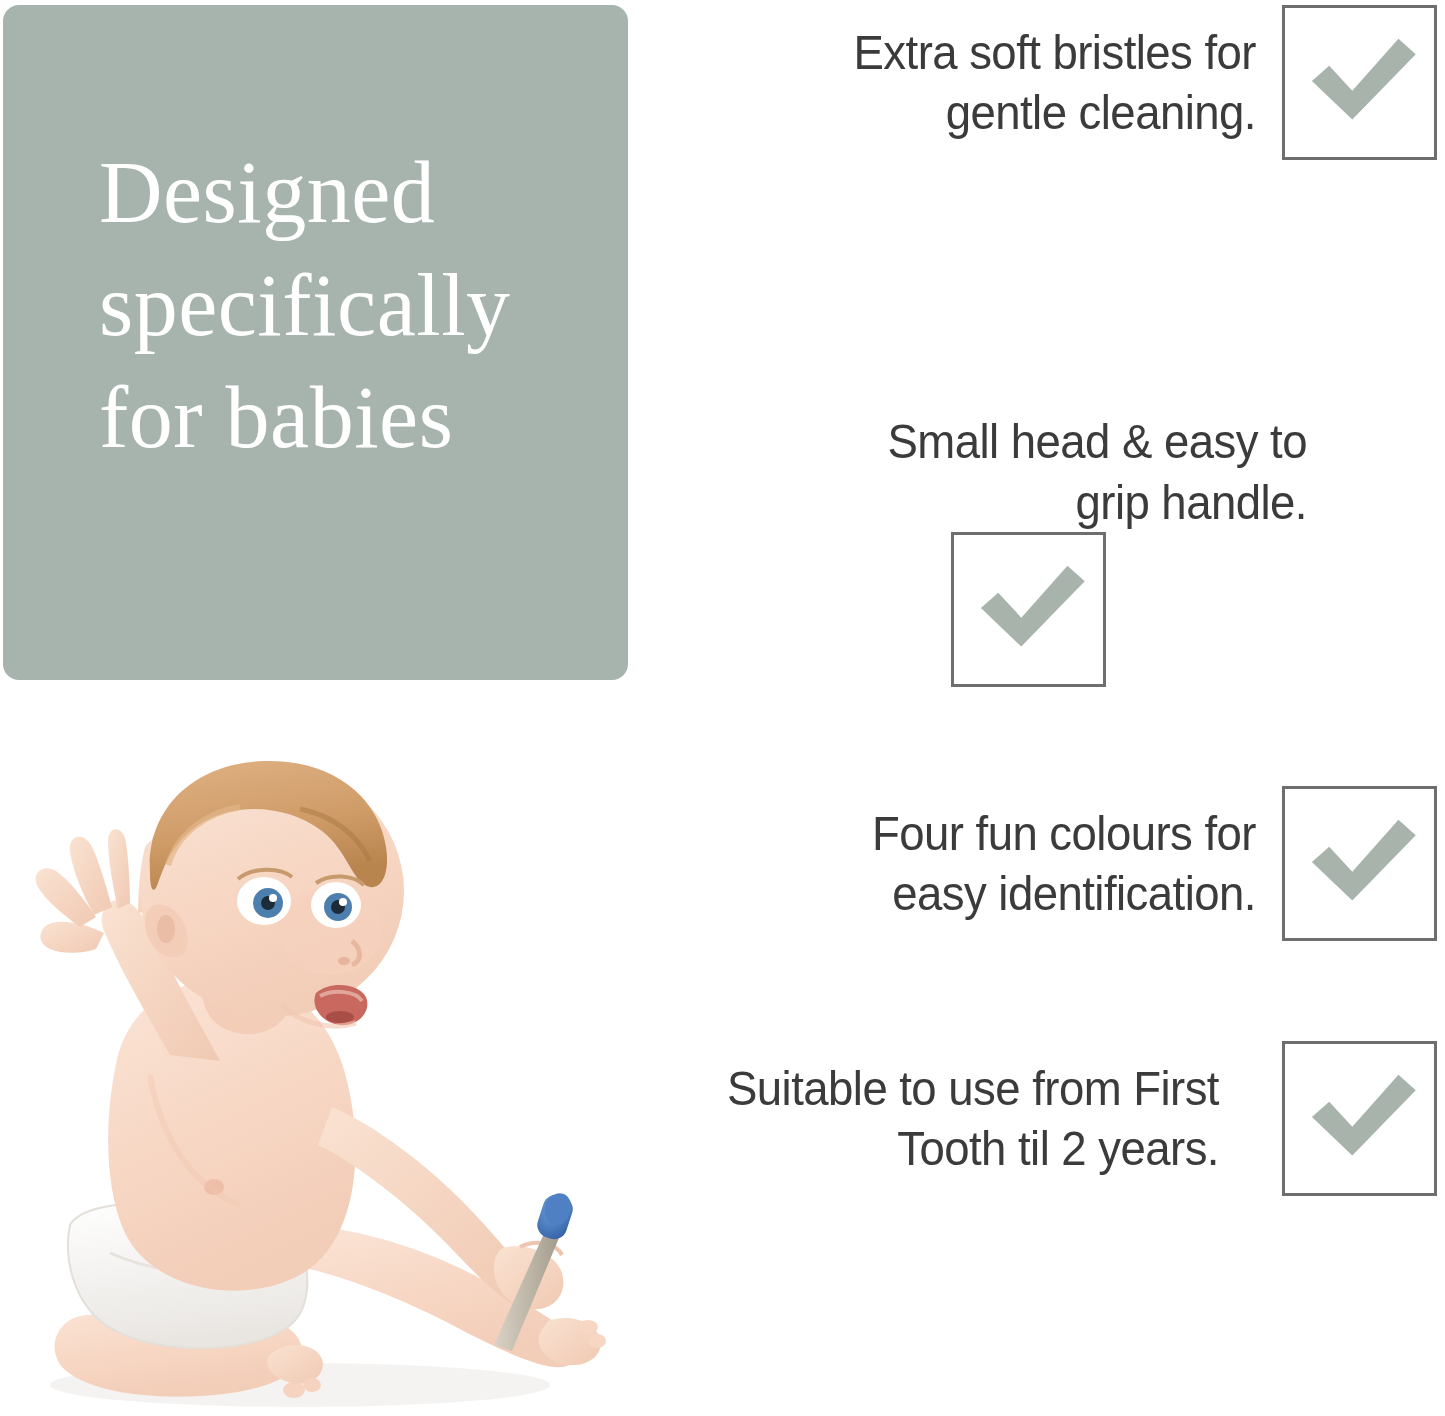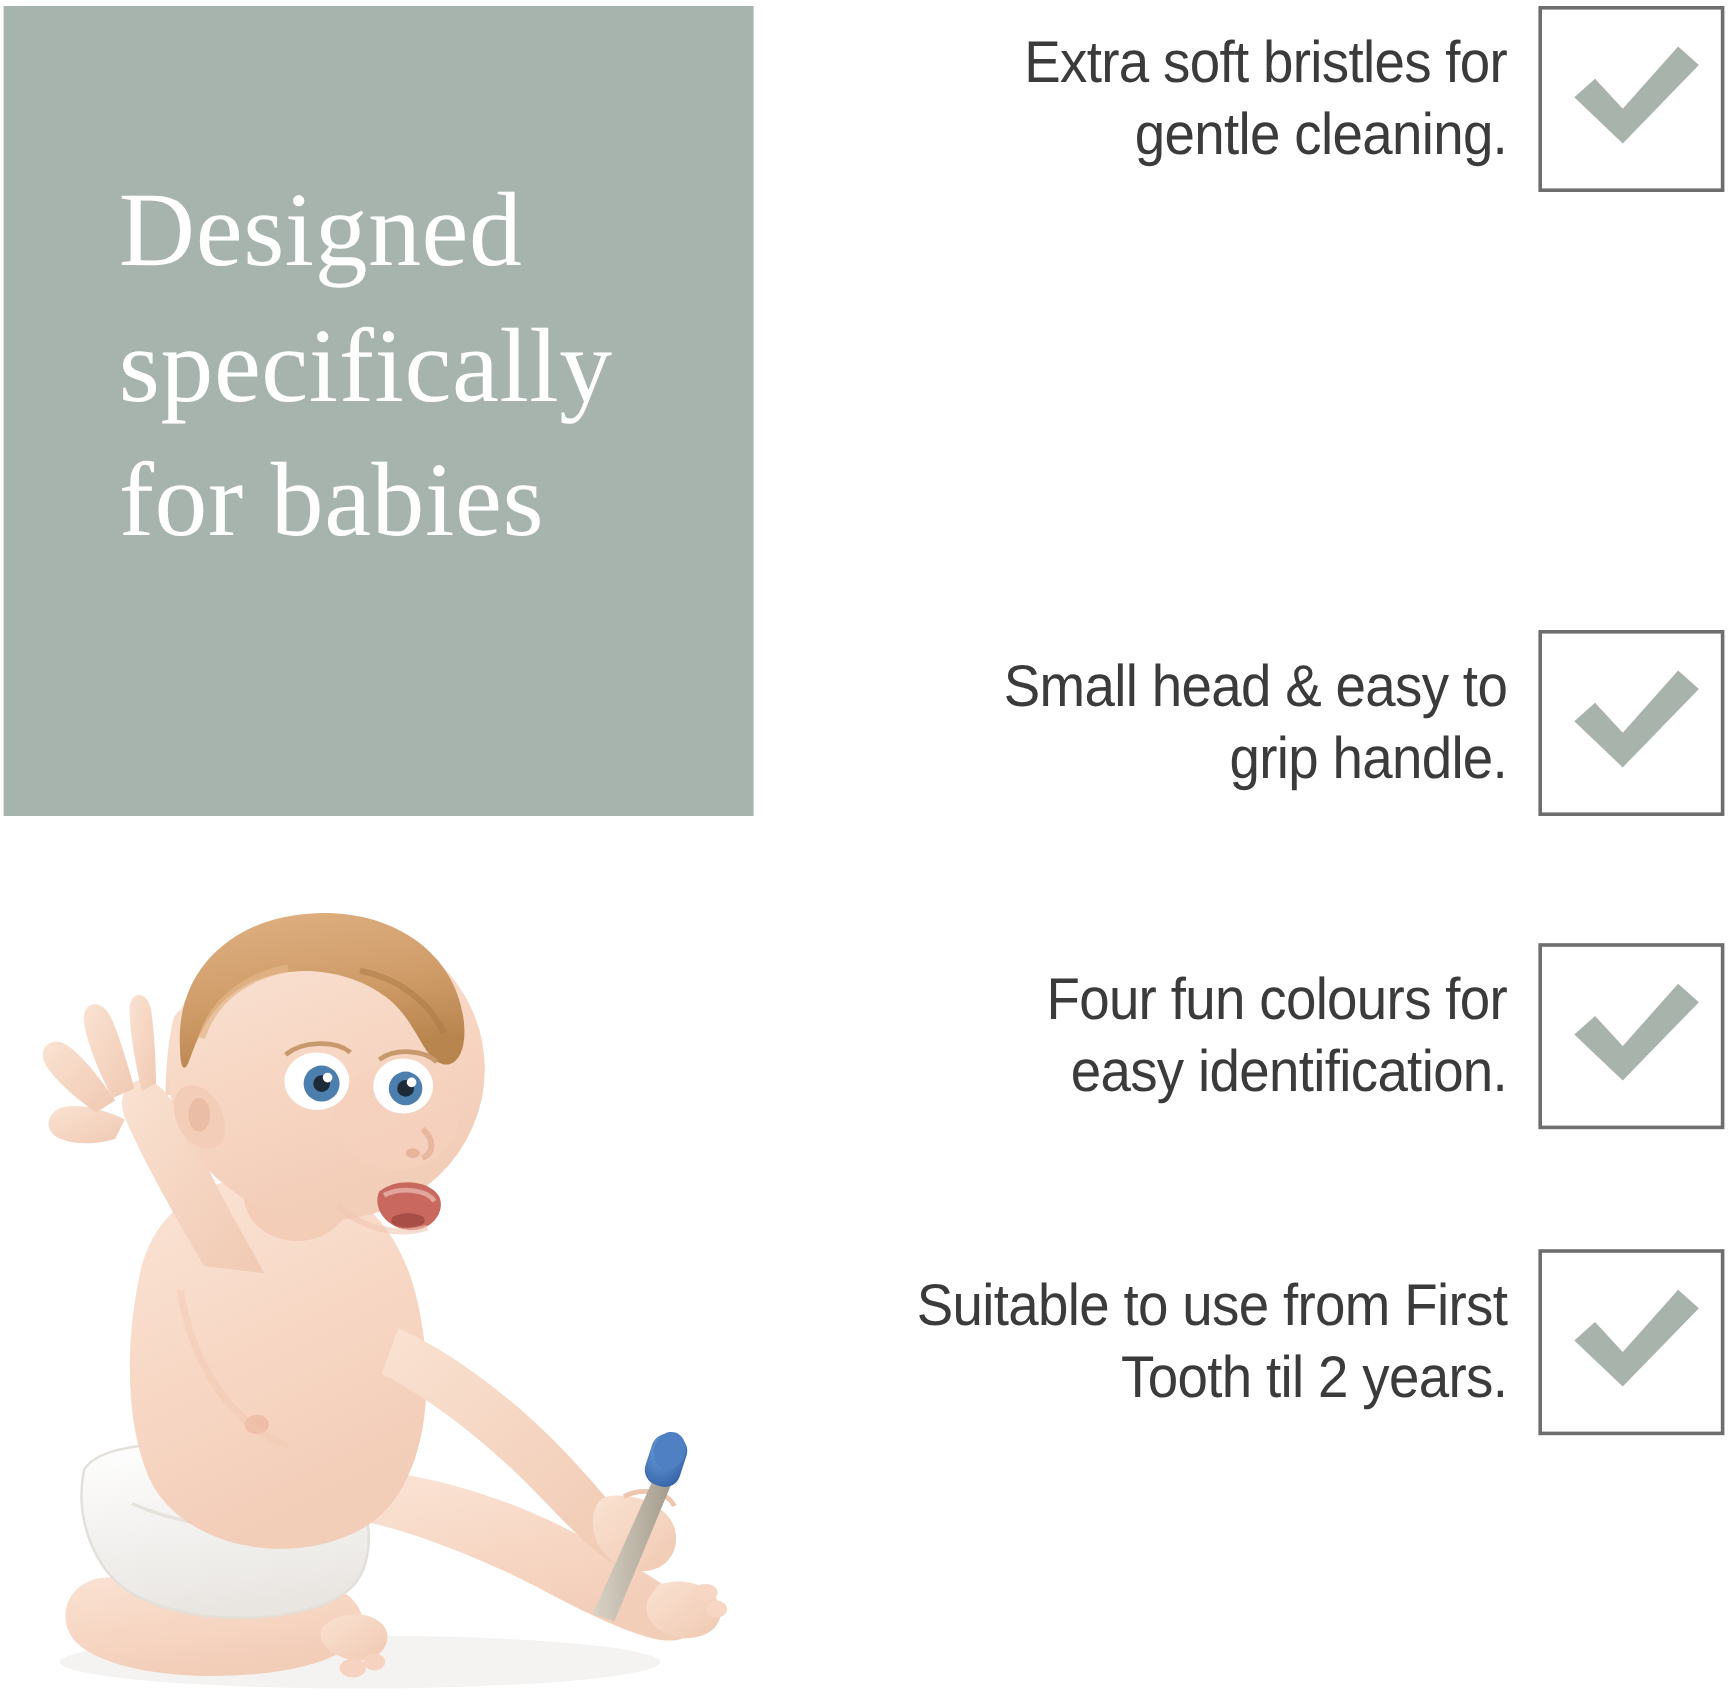--- a/index.html
+++ b/index.html
@@ -22,20 +22,21 @@
 
   
   .hero-panel {
     position: absolute;
     left: 3px;
     top: 5px;
     width: 625px;
     height: 675px;
     background: #a6b4ad;
     box-sizing: border-box;
+    border-radius: 16px;
   }
   .hero-title {
     position: absolute;
     left: 96px;
     top: 132px;
     width: 520px;
     color: #ffffff;
     font-family: "Liberation Serif", "DejaVu Serif", serif;
     font-size: 88px;
     line-height: 1.28;
@@ -239,41 +240,41 @@
       <div class="feature-text">Extra soft bristles for
 gentle cleaning.</div>
       <div class="checkbox">
         <svg viewBox="0 0 155 155">
           <path d="M 28 76 L 46 60 L 70 86 L 118 32 L 136 48 L 70 116 Z" fill="#a7b3ab"></path>
         </svg>
       </div>
     </div>
 
 
-    <div class="feature-row" style="top:517px;">
+    <div class="feature-row" style="top:517px;flex-direction:column;">
       <div class="feature-text">Small head &amp; easy to
 grip handle.</div>
       <div class="checkbox">
         <svg viewBox="0 0 155 155">
           <path d="M 28 76 L 46 60 L 70 86 L 118 32 L 136 48 L 70 116 Z" fill="#a7b3ab"></path>
         </svg>
       </div>
     </div>
 
     <div class="feature-row" style="top:778px;">
       <div class="feature-text">Four fun colours for
 easy identification.</div>
       <div class="checkbox">
         <svg viewBox="0 0 155 155">
           <path d="M 28 76 L 46 60 L 70 86 L 118 32 L 136 48 L 70 116 Z" fill="#a7b3ab"></path>
         </svg>
       </div>
     </div>
 
-    <div class="feature-row" style="top:1033px;">
+    <div class="feature-row" style="top:1033px;gap:37px;">
       <div class="feature-text">Suitable to use from First
 Tooth til 2 years.</div>
       <div class="checkbox">
         <svg viewBox="0 0 155 155">
           <path d="M 28 76 L 46 60 L 70 86 L 118 32 L 136 48 L 70 116 Z" fill="#a7b3ab"></path>
         </svg>
       </div>
     </div>
 
   </div>

